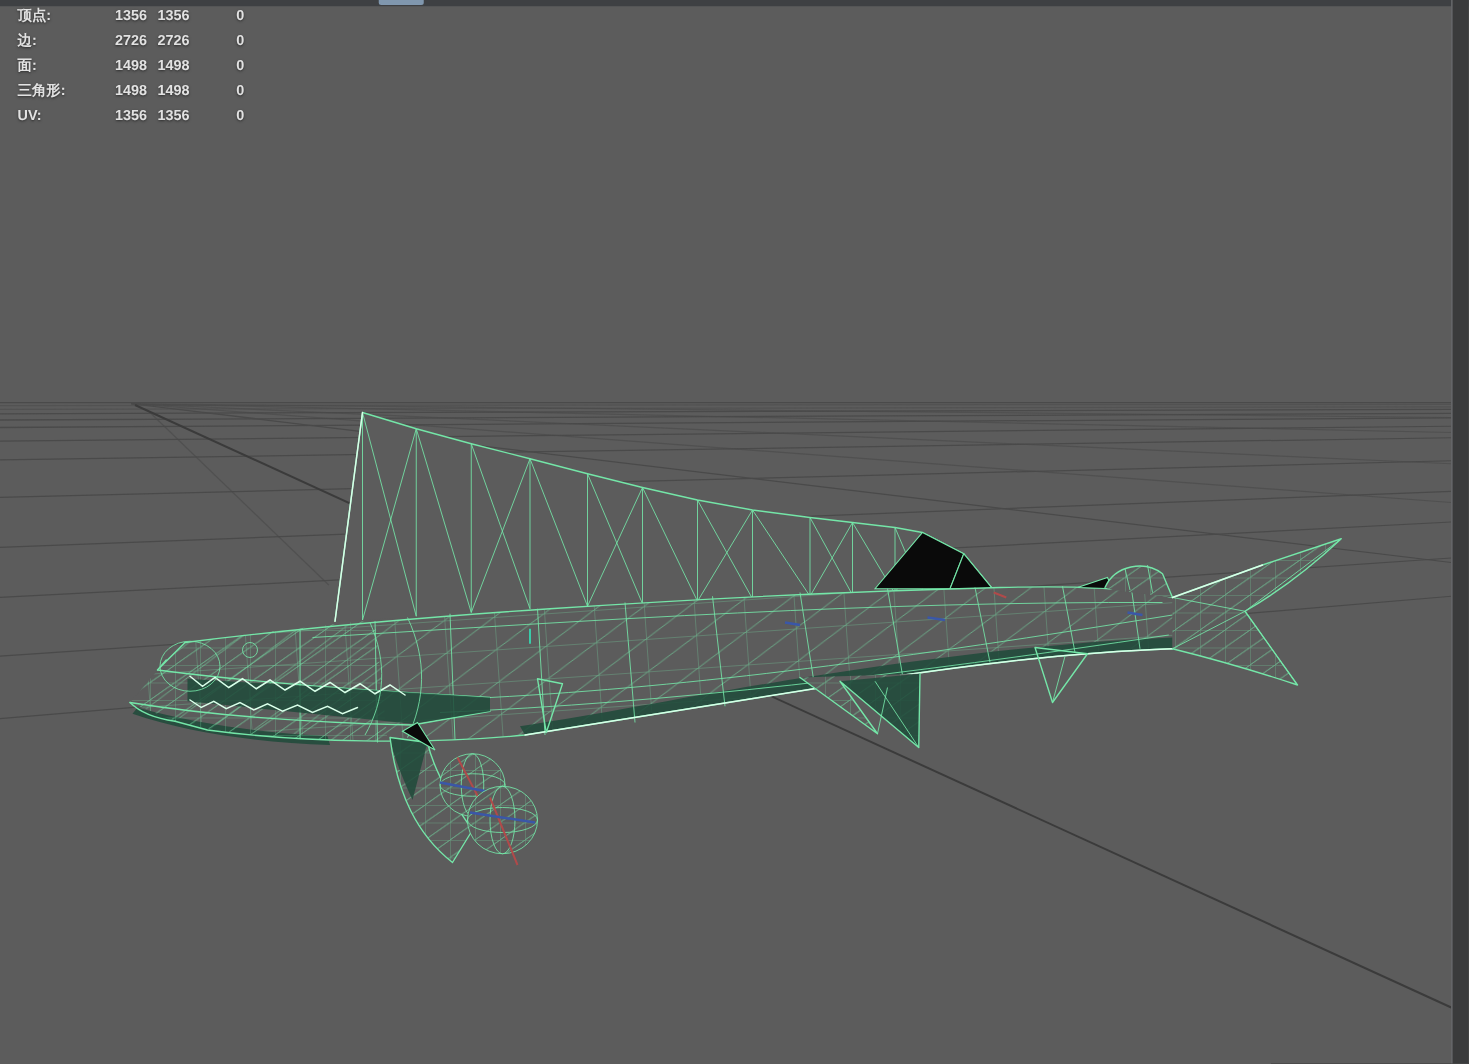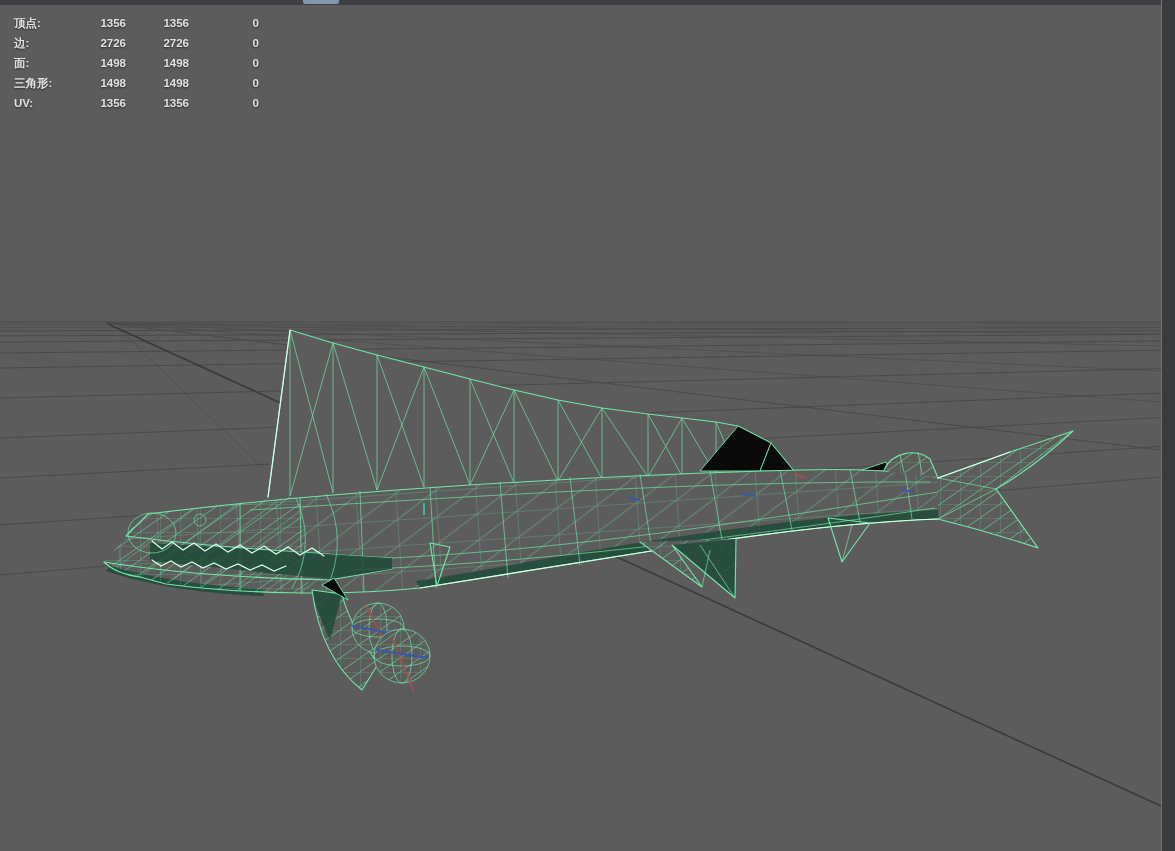--- a/index.html
+++ b/index.html
@@ -8,25 +8,25 @@
     background:var(--bg);
     font-family:"Liberation Sans","DejaVu Sans",sans-serif;
   }
   .viewport{position:absolute;left:0;top:0;}
   
   .top-strip{position:absolute;left:0;top:0;width:1175px;height:5px;background:var(--top-strip);}
   .top-accent{position:absolute;left:303px;top:0;width:36px;height:4px;background:var(--top-accent);border-radius:0 0 2px 2px;}
   
   .right-strip{position:absolute;top:0;right:0;width:13px;height:851px;background:var(--edge-strip);border-left:1px solid var(--edge-light);}
   
-  .hud{position:absolute;left:0;top:13px;color:var(--hud-text);font-size:11.5px;font-weight:700;
+  .hud{position:absolute;left:0;top:3px;color:var(--hud-text);font-size:11.5px;font-weight:700;
        text-shadow:0 1px 2px rgba(0,0,0,.55);}
   .hud-row{display:grid;grid-template-columns:78px 34px 63px 70px;height:20px;line-height:20px;padding-left:14px;}
   .hud-label{text-align:left;}
-  .hud-val{text-align:right;}
+  .hud-val{}
   
   .gl{stroke:var(--grid);stroke-width:1;fill:none;}
   .gl2{stroke:var(--grid-light);stroke-width:1;fill:none;}
   .gld{stroke:var(--grid-dark);stroke-width:1.6;fill:none;}
   .glf{stroke:var(--grid);stroke-width:1;opacity:.65;fill:none;}
   .w{stroke:var(--wire);stroke-width:1.1;fill:none;stroke-linejoin:round;stroke-linecap:round;}
   .wt{stroke:var(--wire);stroke-width:.8;fill:none;opacity:.85;}
   .wb{stroke:var(--wire-bright);stroke-width:1.2;fill:none;stroke-linecap:round;}
   .pl{stroke:var(--wire);stroke-width:.7;opacity:.6;}
   .plf{stroke:var(--wire);stroke-width:.65;opacity:.55;}

